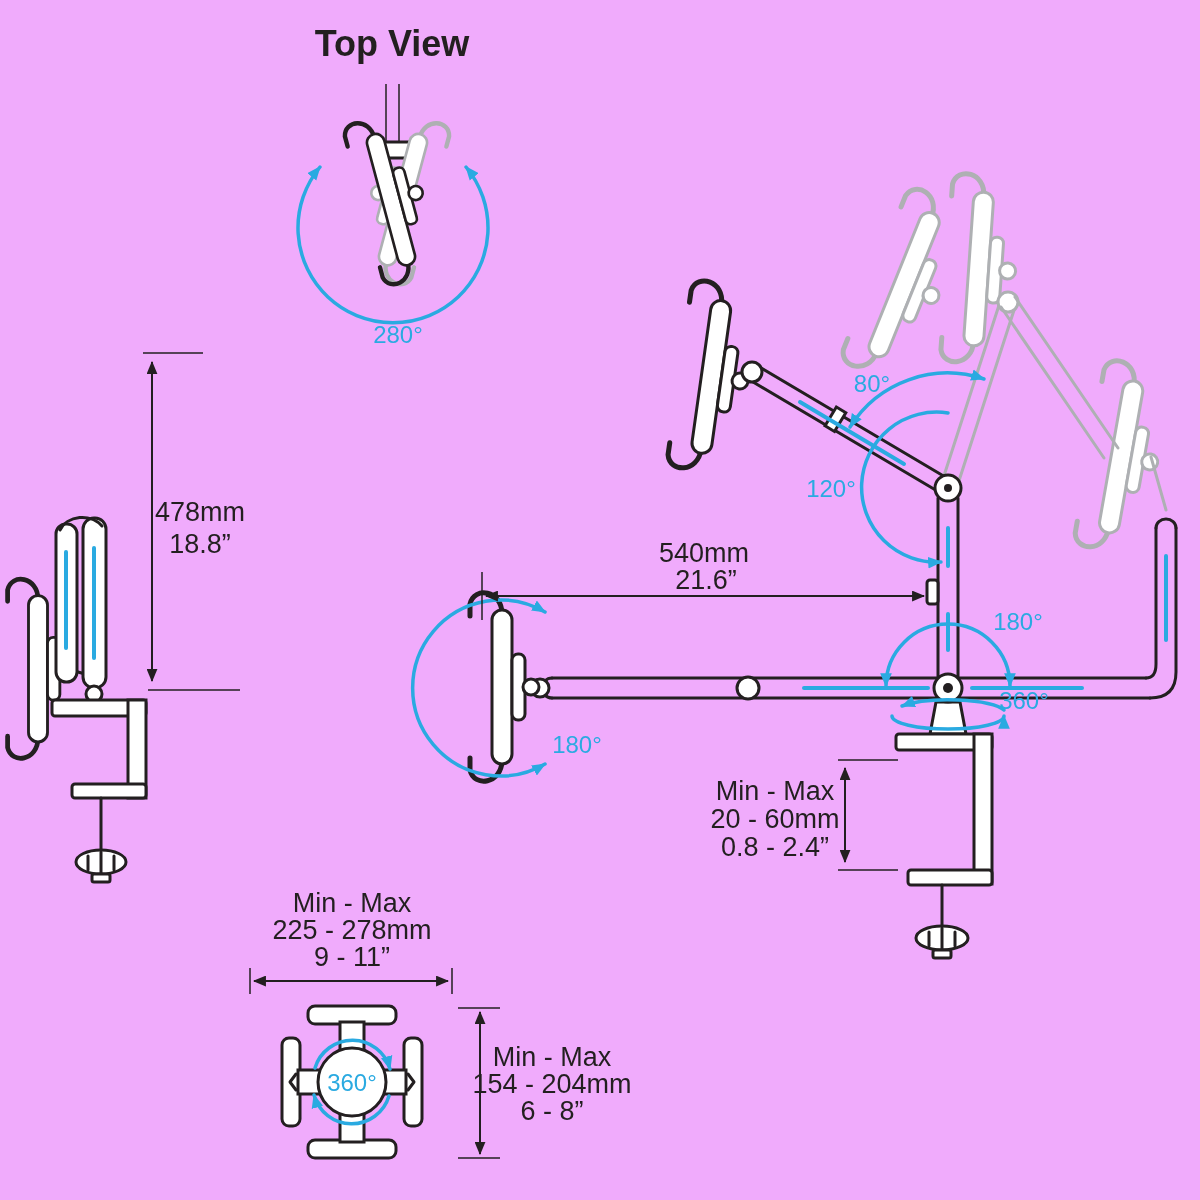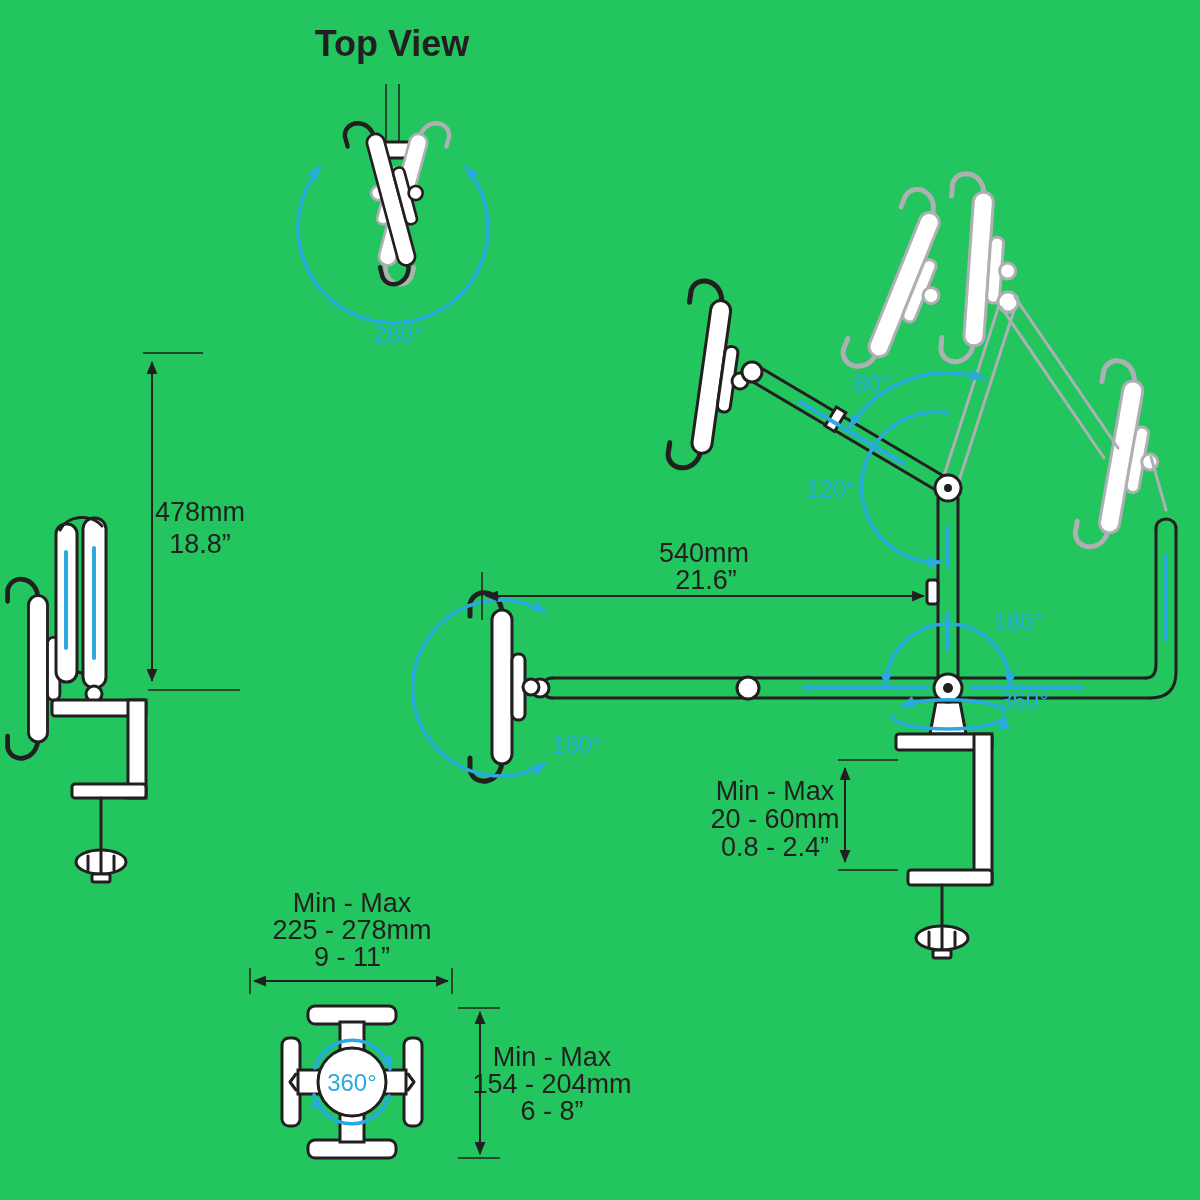--- a/index.html
+++ b/index.html
@@ -1,17 +1,17 @@
 <!DOCTYPE html>
 <html style="--accent: #2aaae1; --ink: #231f20; --ghost: #aeb0b3;"><head>
 <meta charset="utf-8">
 <style>
   html,body{margin:0;padding:0;background:#fff;}
   :root{--accent:#2aaae1;--ink:#231f20;--ghost:#aeb0b3;}
-  .page{width:1200px;height:1200px;background:#22c55e;position:relative;font-family:"Liberation Sans",sans-serif;overflow:hidden;}
+  .page{width:1200px;height:1200px;background:#f0abfc;position:relative;font-family:"Liberation Sans",sans-serif;overflow:hidden;}
   svg{display:block;}
   .body{fill:#fff;stroke:currentColor;stroke-width:3;}
   .hook{fill:none;stroke:currentColor;stroke-width:5;stroke-linecap:round;}
   .inkc{color:var(--ink);}
   .ghostc{color:var(--ghost);}
   .ink{stroke:var(--ink);fill:none;stroke-width:3;stroke-linecap:round;stroke-linejoin:round;}
   .inkf{stroke:var(--ink);fill:#fff;stroke-width:3;}
   .thin{stroke:var(--ink);fill:none;stroke-width:1.5;}
   .dim{stroke:var(--ink);fill:none;stroke-width:2;}
   .ghost{stroke:var(--ghost);fill:none;stroke-width:3;stroke-linecap:round;}

